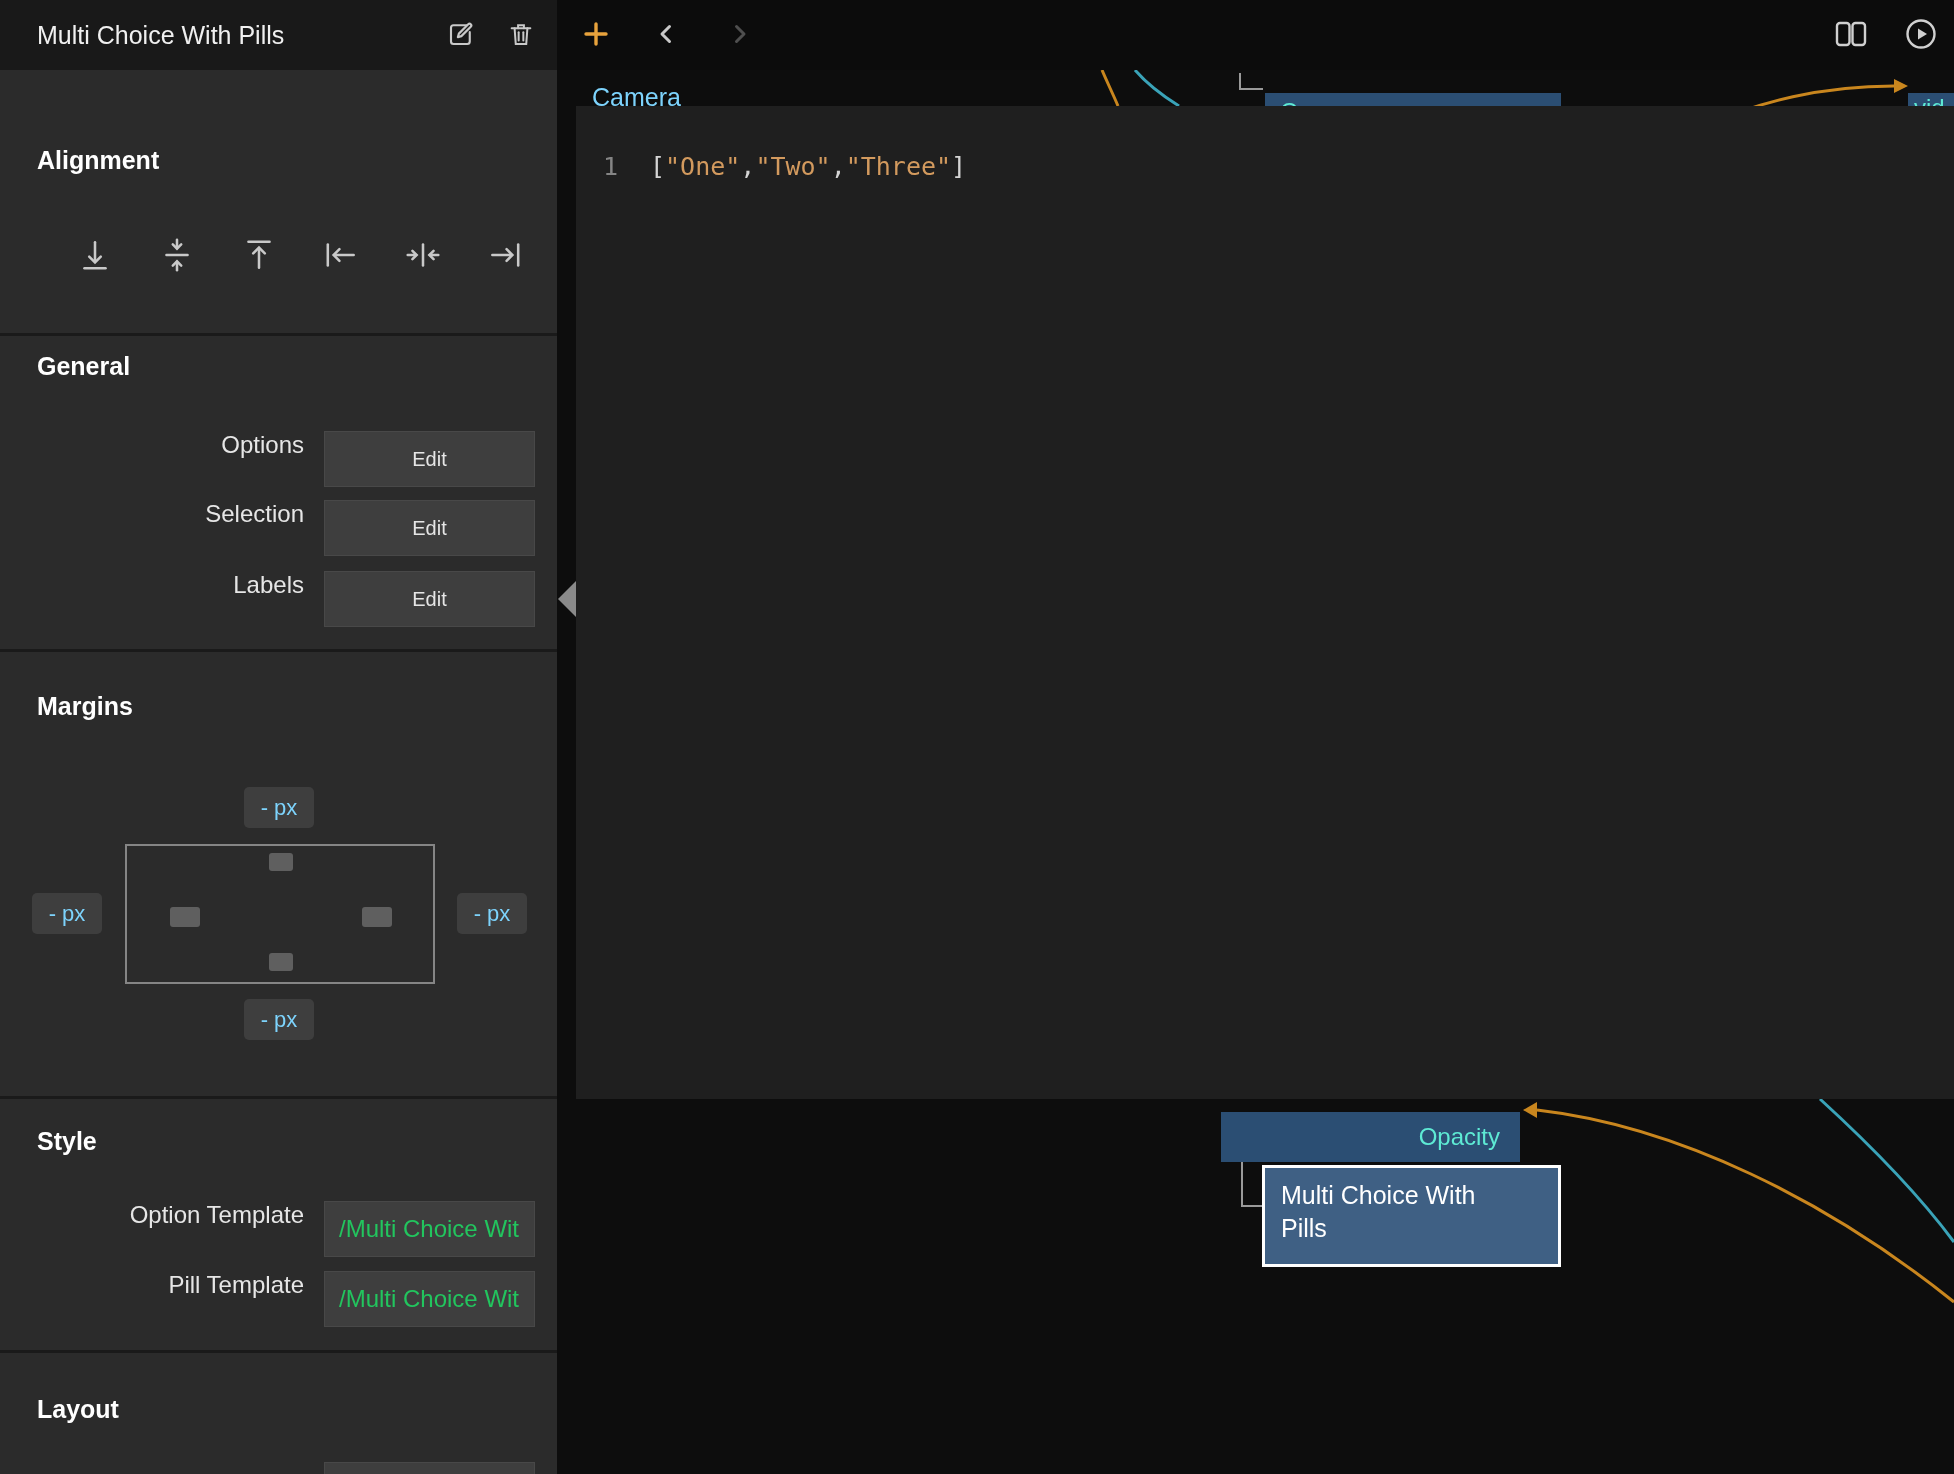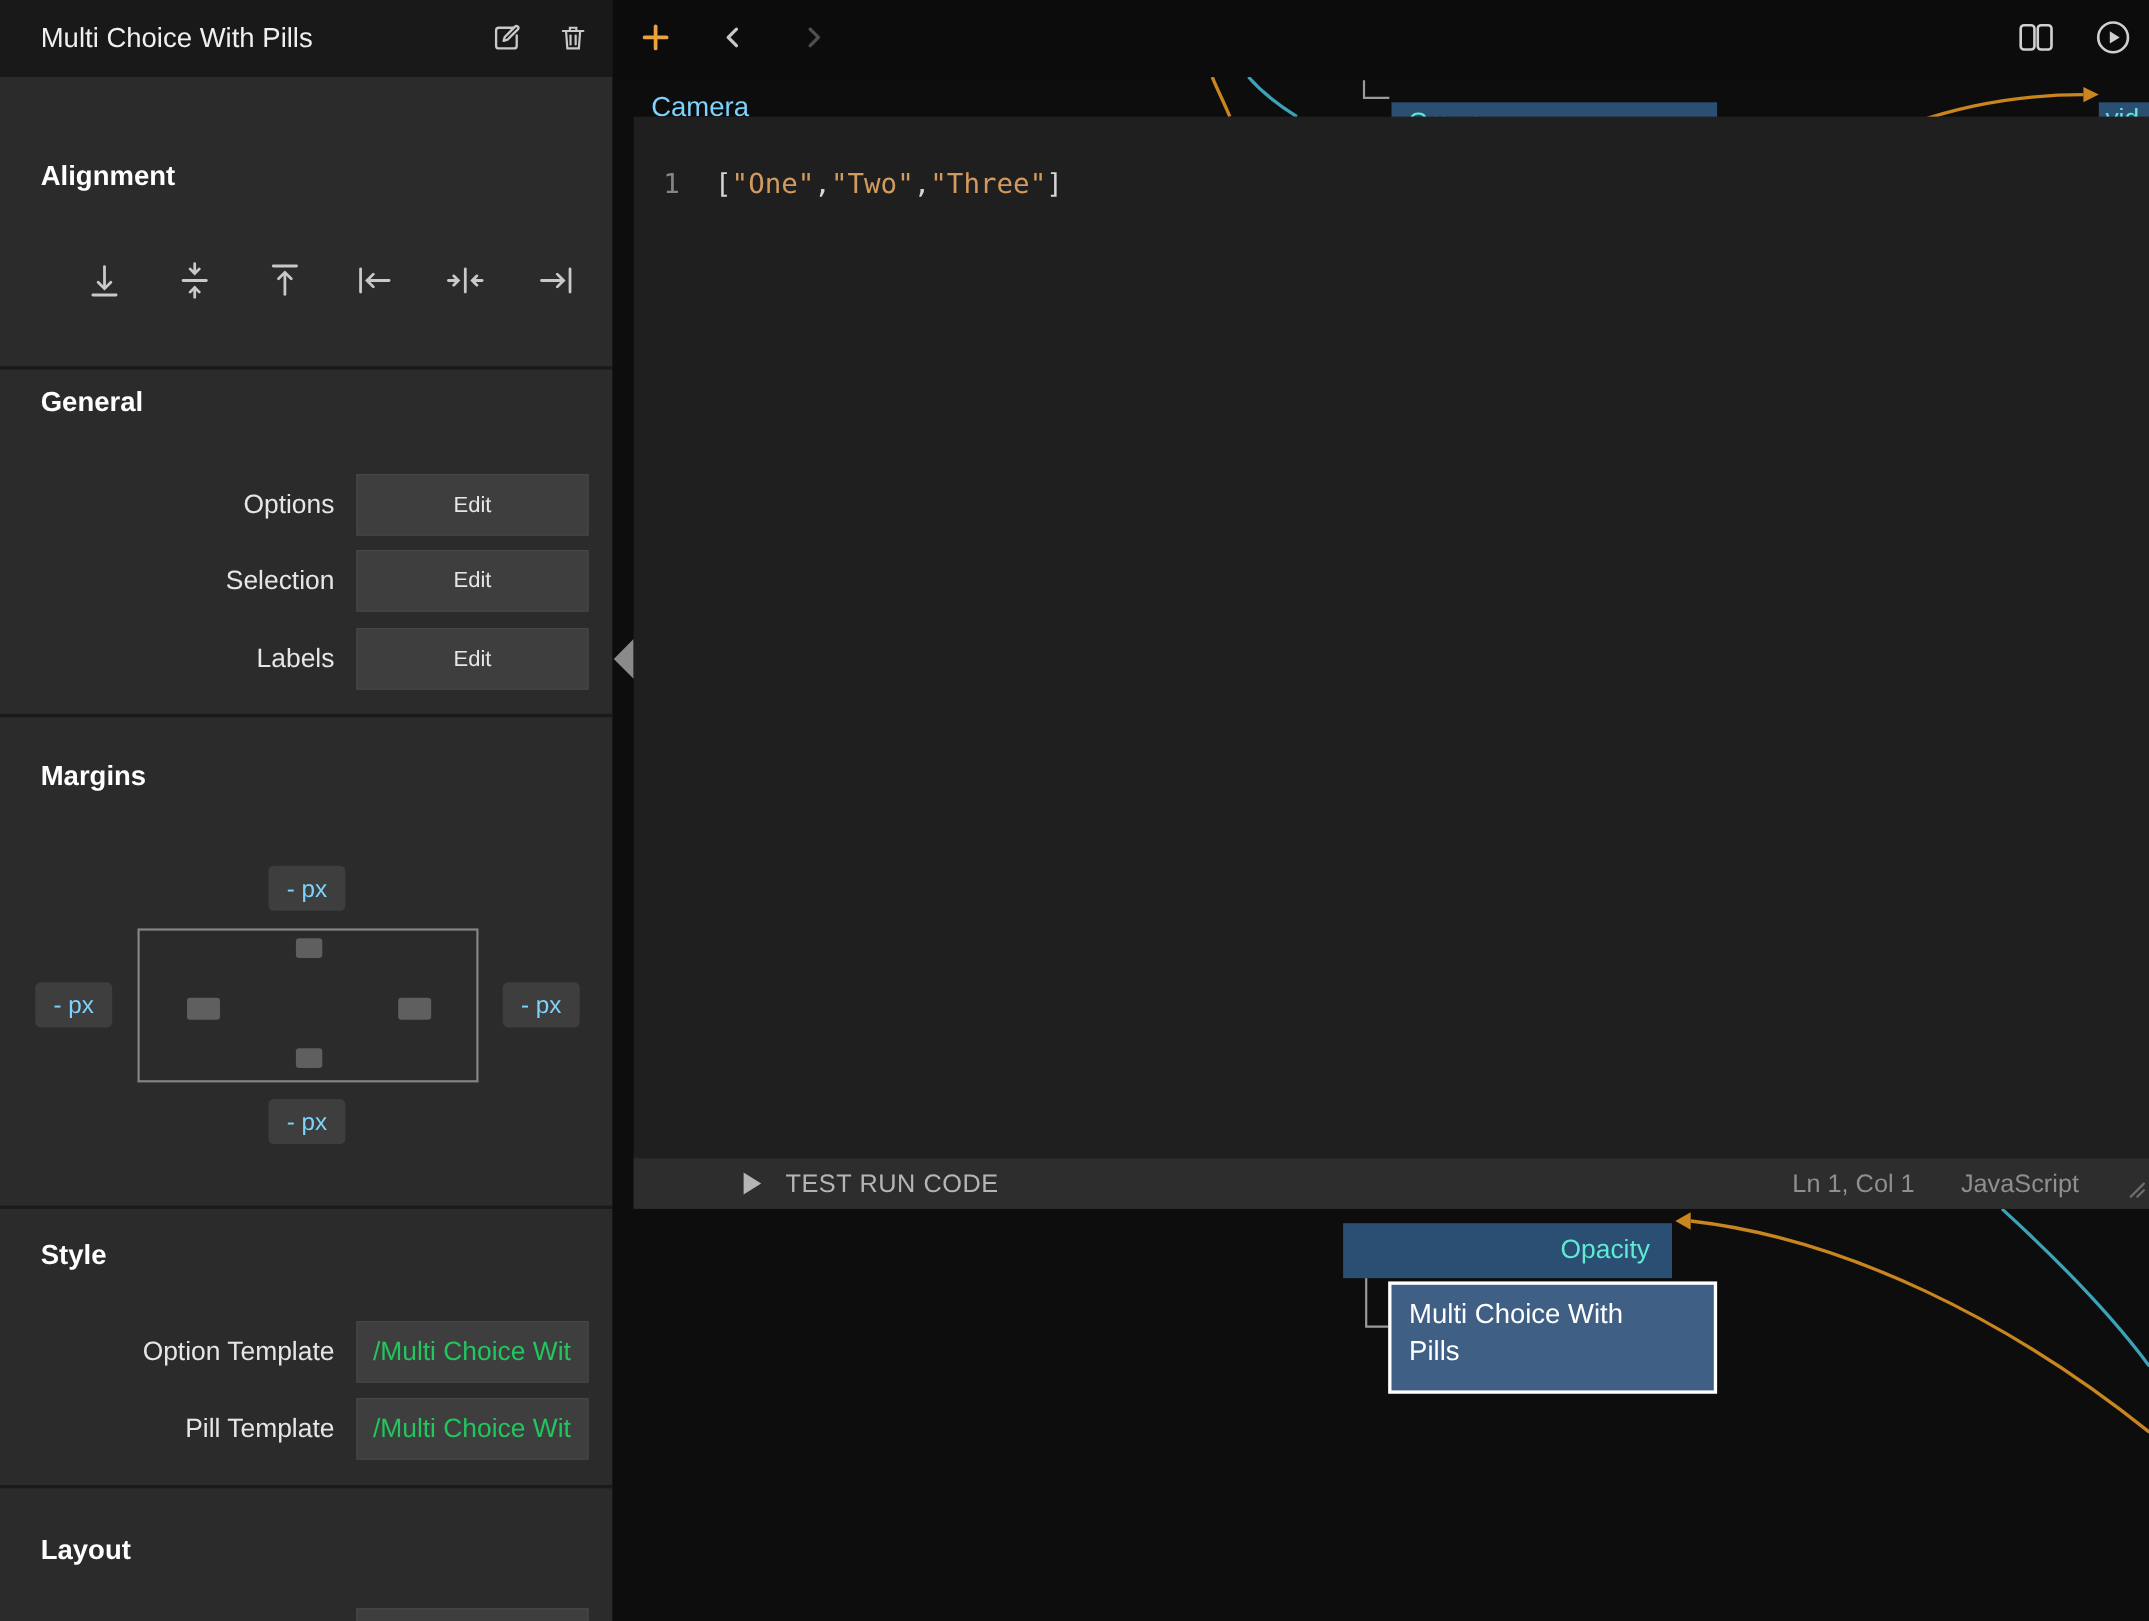--- a/index.html
+++ b/index.html
@@ -21,21 +21,21 @@
   .sec-general   { top:312px; height:340px; }
   .sec-margins   { top:652px; height:447px; }
   .sec-style     { top:1099px; height:254px; }
   .sec-layout    { top:1353px; height:121px; border-bottom:none; }
 
   .align-row { position:absolute; left:76px; top:167px; display:flex; gap:44px; }
   .align-btn { width:38px; height:38px; background:none; border:none; display:flex;
                align-items:center; justify-content:center; }
   .align-btn svg { stroke:#c9c9c9; stroke-width:2.4; fill:none; stroke-linecap:round; }
 
-  .prop-row { position:absolute; left:0; width:557px; height:56px; display:flex; align-items:center; }
+  .prop-row { position:absolute; left:0; width:557px; height:56px; display:flex; }
   .prop-label { width:304px; text-align:right; font-size:24px; color:#e6e6e6; white-space:nowrap; }
   .edit-btn { margin-left:20px; width:211px; height:56px; background:#3e3e3e;
               border:1px solid #484848; color:#e6e6e6; font-size:20px; }
   .value-box { margin-left:20px; width:211px; height:56px; background:#3e3e3e;
                border:1px solid #484848; color:#22c55e; font-size:24px; line-height:54px;
                padding-left:14px; white-space:nowrap; overflow:hidden; }
 
   .px-btn { position:absolute; width:70px; height:41px; background:#3e3e3e; border:none;
             border-radius:5px; color:#7dd3fc; font-size:22px; }
   .m-rect { position:absolute; left:125px; top:192px; width:310px; height:140px;
@@ -293,32 +293,16 @@
       <span>Multi Choice With Pills</span>
     </div>
 
     <div class="notch"></div>
 
     <div class="editor">
       <div class="code-line">
         <div class="gutter">1</div>
         <div class="code-text"><span class="tok-p">[</span><span class="tok-s">"One"</span><span class="tok-p">,</span><span class="tok-s">"Two"</span><span class="tok-p">,</span><span class="tok-s">"Three"</span><span class="tok-p">]</span></div>
       </div>
-      <div class="ed-footer">
-        <button class="run-btn">
-          <span class="run-tri"></span>
-          <span>TEST RUN CODE</span>
-        </button>
-        <div class="ed-status">
-          <span>Ln 1, Col 1</span>
-          <span>JavaScript</span>
-        </div>
-        <span class="grip">
-          <svg width="20" height="20" viewBox="0 0 20 20" stroke="#6e6e6e" stroke-width="2" fill="none" stroke-linecap="round">
-            <path d="M6 18L18 6"></path>
-              <path d="M12 18l6-6"></path>
-          </svg>
-        </span>
-      </div>
     </div>
   </div>
 
 </div>
 
 </body></html>

